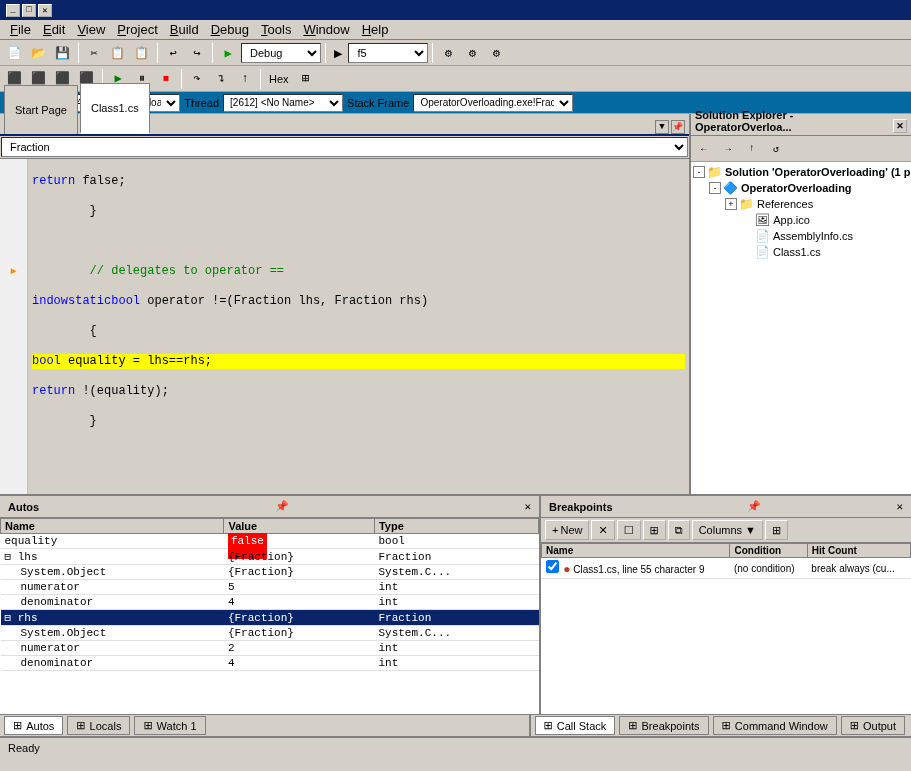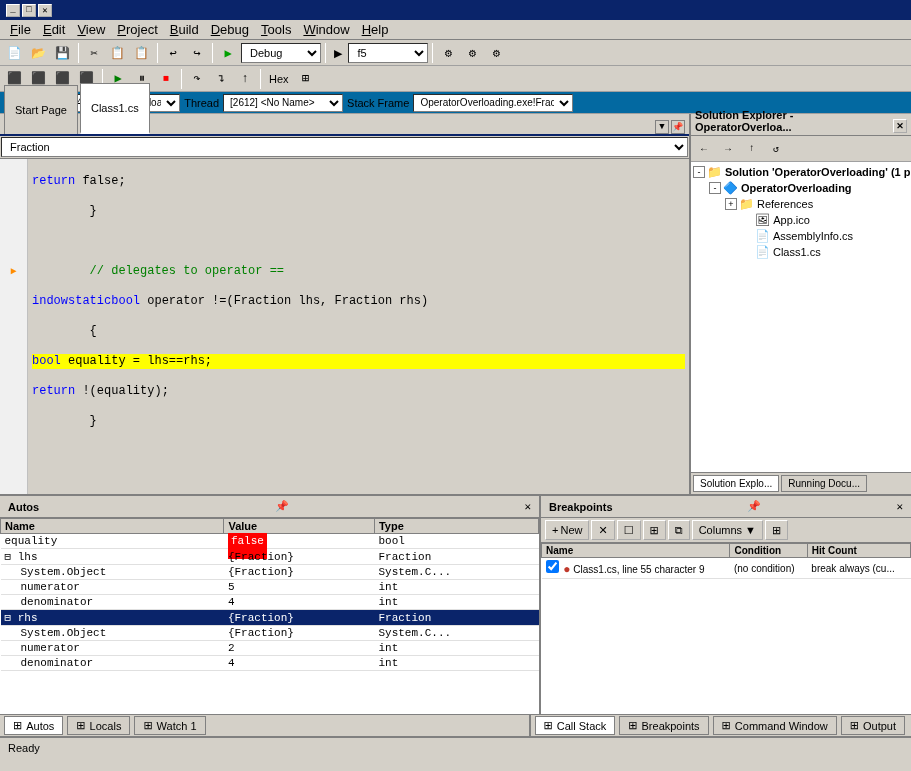--- a/index.html
+++ b/index.html
@@ -296,24 +296,20 @@
         <span class="tree-label">AssemblyInfo.cs</span>
       </div>
 
       <div class="tree-item" style="padding-left:48px;">
         <span style="width:14px; display:inline-block;"></span>
         <span class="tree-icon">📄</span>
         <span class="tree-label">Class1.cs</span>
       </div>
     </div>
 
-    <div style="display:flex; border-top: 1px solid #808080; background:#d4d0c8; height:22px; align-items:center; padding: 0 2px; gap:2px;">
-      <div style="padding:2px 6px; border:1px solid #808080; background:#fff; font-size:10px; font-family:'Segoe UI',sans-serif; cursor:pointer;">Solution Explo...</div>
-      <div style="padding:2px 6px; border:1px solid #808080; background:#d4d0c8; font-size:10px; font-family:'Segoe UI',sans-serif; cursor:pointer;">Running Docu...</div>
-    </div>
   </div>
 </div>
 
 <div class="bottom-section">
 
   <div class="autos-panel">
 
     <div class="panel-tab-bar">
       <span class="panel-title">Autos</span>
       <span class="panel-pin">📌</span>

